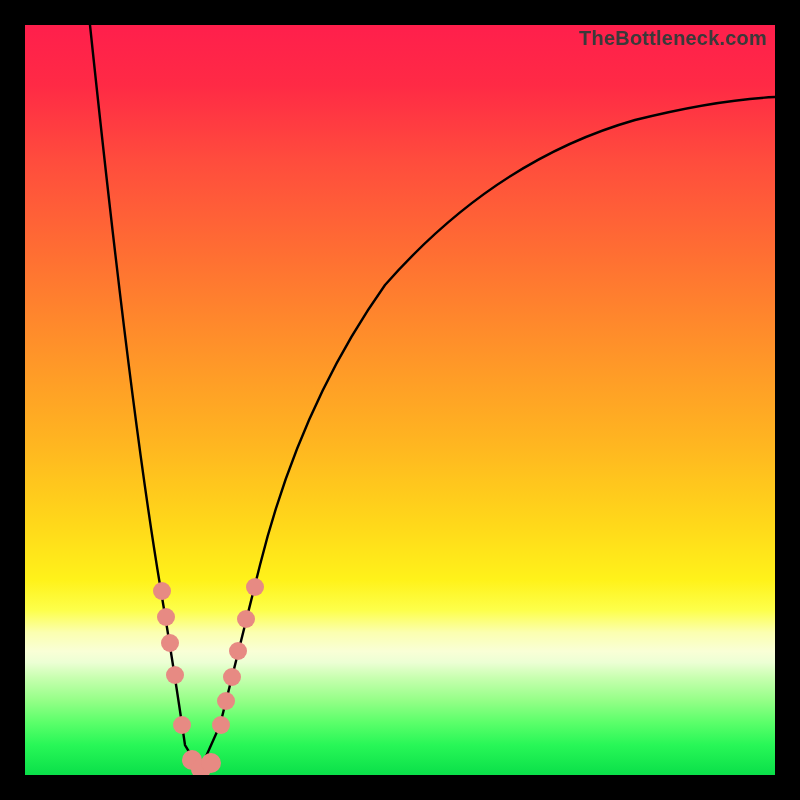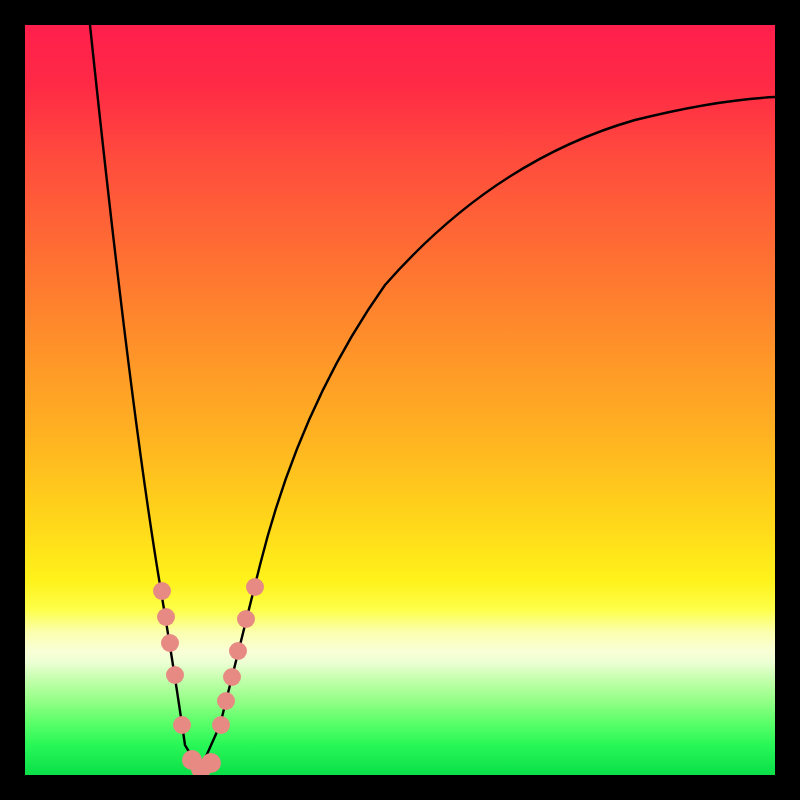--- a/index.html
+++ b/index.html
@@ -94,14 +94,15 @@
       <circle cx="186" cy="738" r="10" fill="#e78a83"></circle>
 
       <circle cx="196" cy="700" r="9" fill="#e78a83"></circle>
       <circle cx="201" cy="676" r="9" fill="#e78a83"></circle>
       <circle cx="207" cy="652" r="9" fill="#e78a83"></circle>
       <circle cx="213" cy="626" r="9" fill="#e78a83"></circle>
       <circle cx="221" cy="594" r="9" fill="#e78a83"></circle>
       <circle cx="230" cy="562" r="9" fill="#e78a83"></circle>
     </svg>
 
+    <div class="watermark">TheBottleneck.com</div>
   </div>
 </div>
 
 </body></html>

